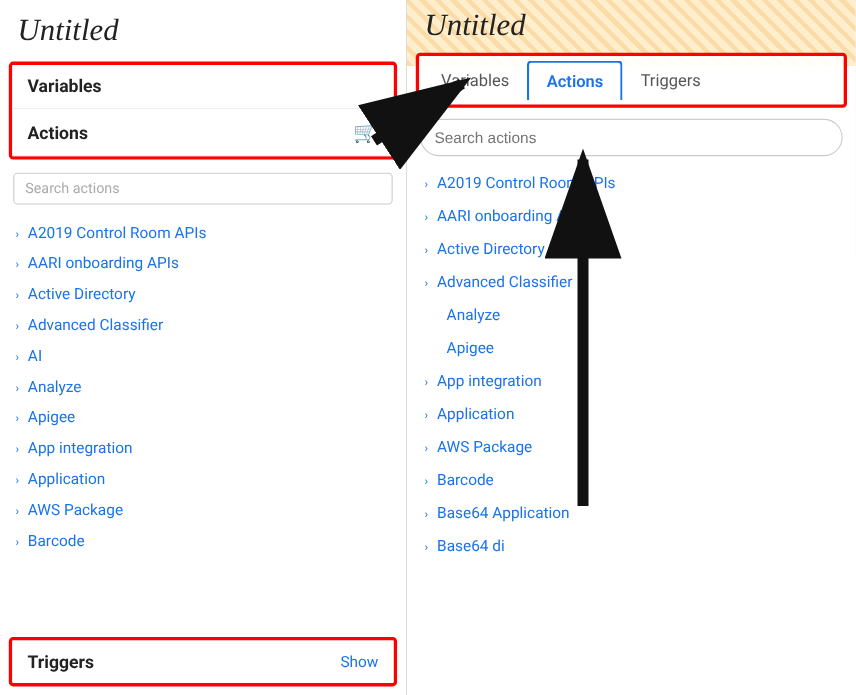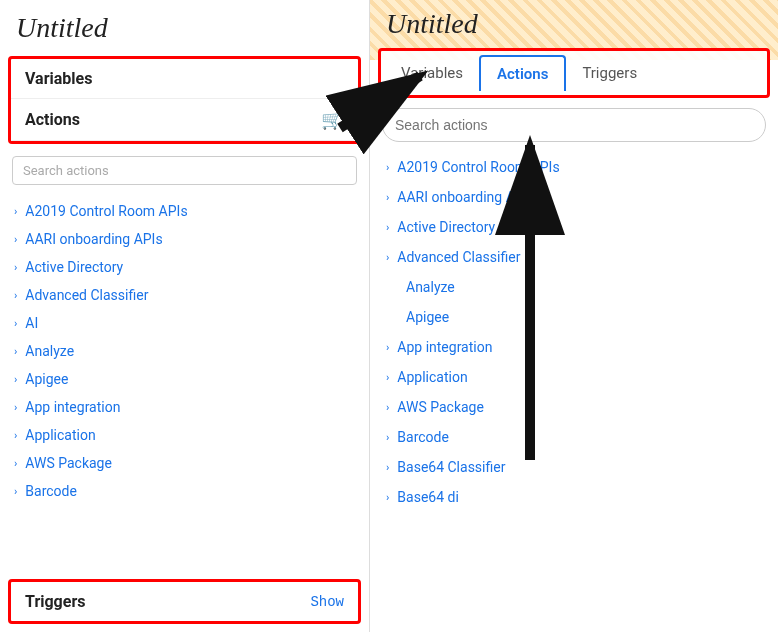--- a/index.html
+++ b/index.html
@@ -100,21 +100,20 @@
     .triggers-label {
       font-size: 16px;
       font-weight: 700;
       color: #222;
     }
 
     .show-btn {
       color: #1a73e8;
       font-size: 14px;
       cursor: pointer;
-      font-family: Liberation Mono, monospace;
     }
 
     
     .right-panel {
       flex: 1;
       background: #fff;
       display: flex;
       flex-direction: column;
       position: relative;
     }
@@ -335,21 +334,21 @@
     <div class="right-action-item">
         <span class="chevron">›</span>
         <span>AWS Package</span>
       </div>
     <div class="right-action-item">
         <span class="chevron">›</span>
         <span>Barcode</span>
       </div>
     <div class="right-action-item">
         <span class="chevron">›</span>
-        <span>Base64 Classifier</span>
+        <span>Base64 Application</span>
       </div>
     <div class="right-action-item">
         <span class="chevron">›</span>
         <span>Base64 di</span>
       </div>
   </div>
 </div>
 
 <svg class="overlay-arrows" viewBox="0 0 778 632" xmlns="http://www.w3.org/2000/svg">
 

